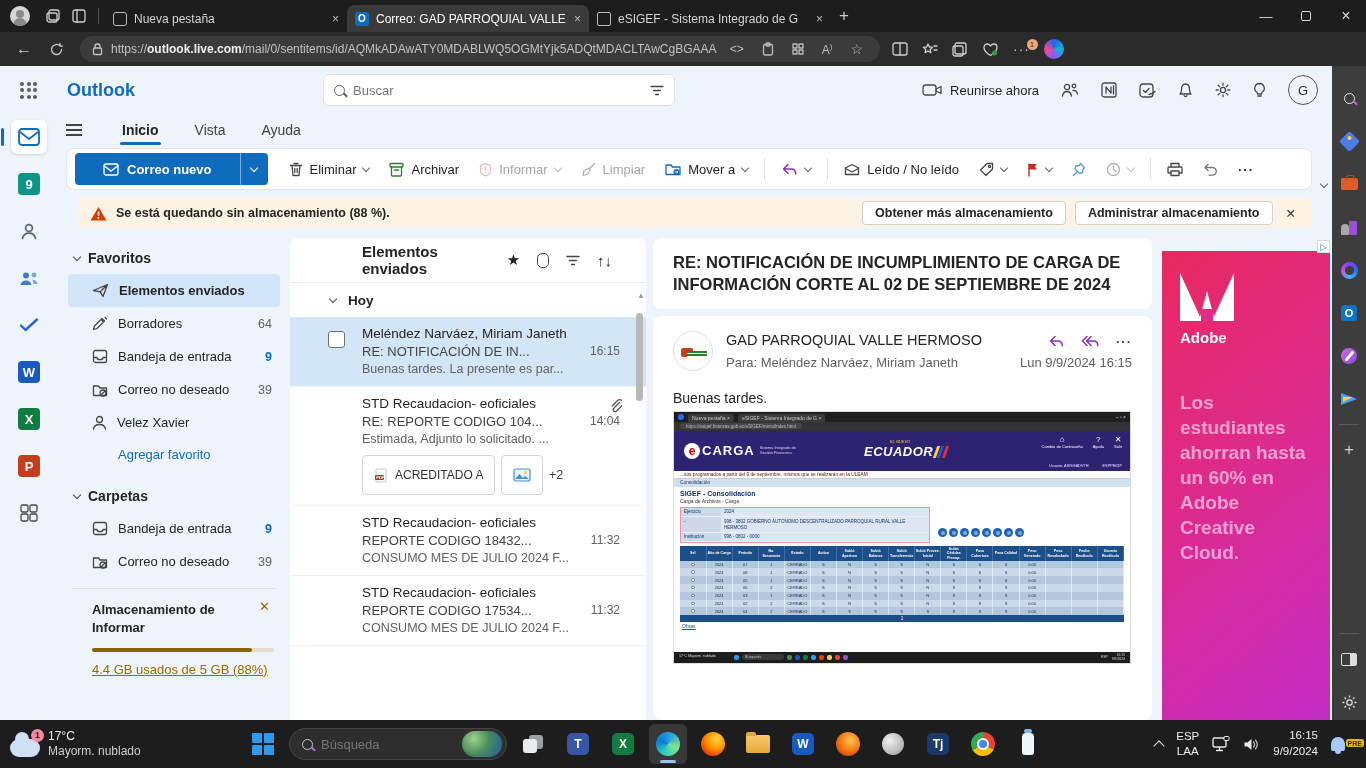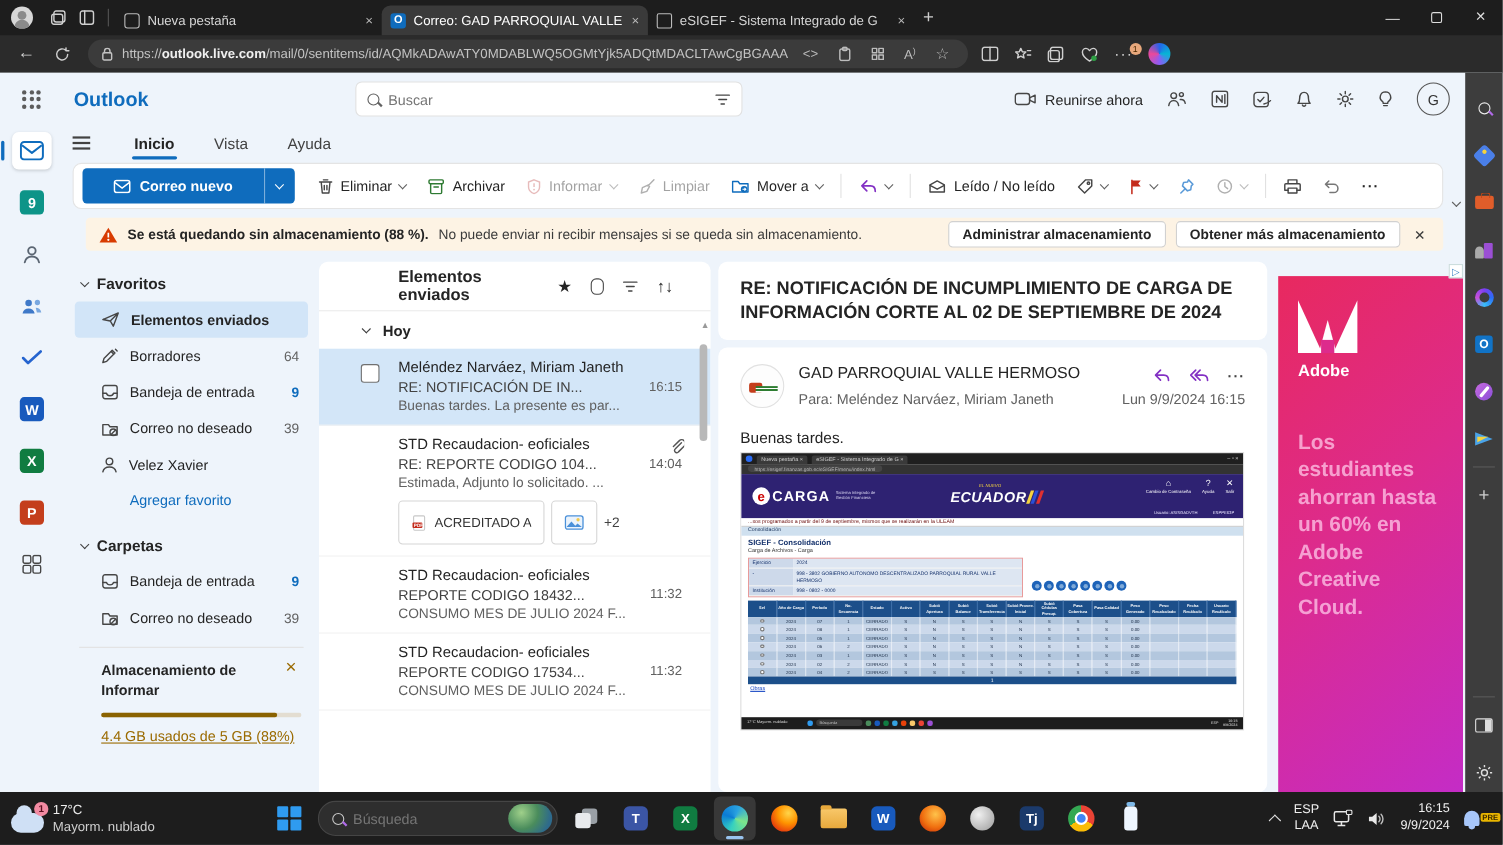--- a/index.html
+++ b/index.html
@@ -607,24 +607,23 @@
         </div>
         </div>
 
         <div class="banner">
           <svg width="17" height="15">
               <path d="M8.5 1L16.5 14.5H.5z" fill="#d83b01"></path>
               <line x1="8.5" y1="5.5" x2="8.5" y2="9.8" style="stroke:#fff;stroke-width:1.5"></line>
               <circle cx="8.5" cy="12" r="1" fill="#fff"></circle>
             </svg>
           <b>Se está quedando sin almacenamiento (88 %).</b>
-          <span>No puede enviar ni recibir mensajes si se queda sin almacenamiento.</span>
           <span class="grow"></span>
+          <div class="bbtn">Obtener más almacenamiento</div>
           <div class="bbtn">Administrar almacenamiento</div>
-          <div class="bbtn">Obtener más almacenamiento</div>
           <span class="bx">✕</span>
         </div>
 
         <div class="panes">
 
           <div class="sidebar">
             <div class="sec-hdr">
                 <span class="sv"></span>
                 <span>Favoritos</span>
               </div>

